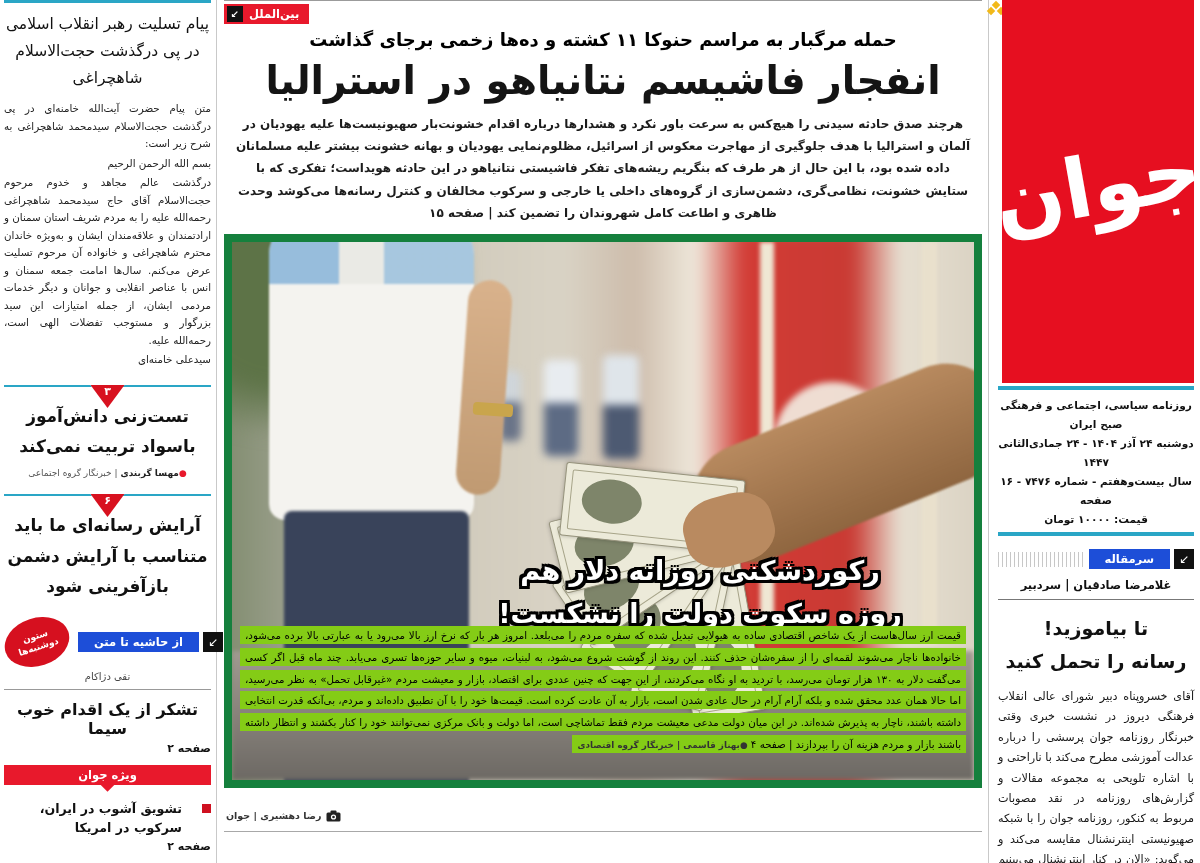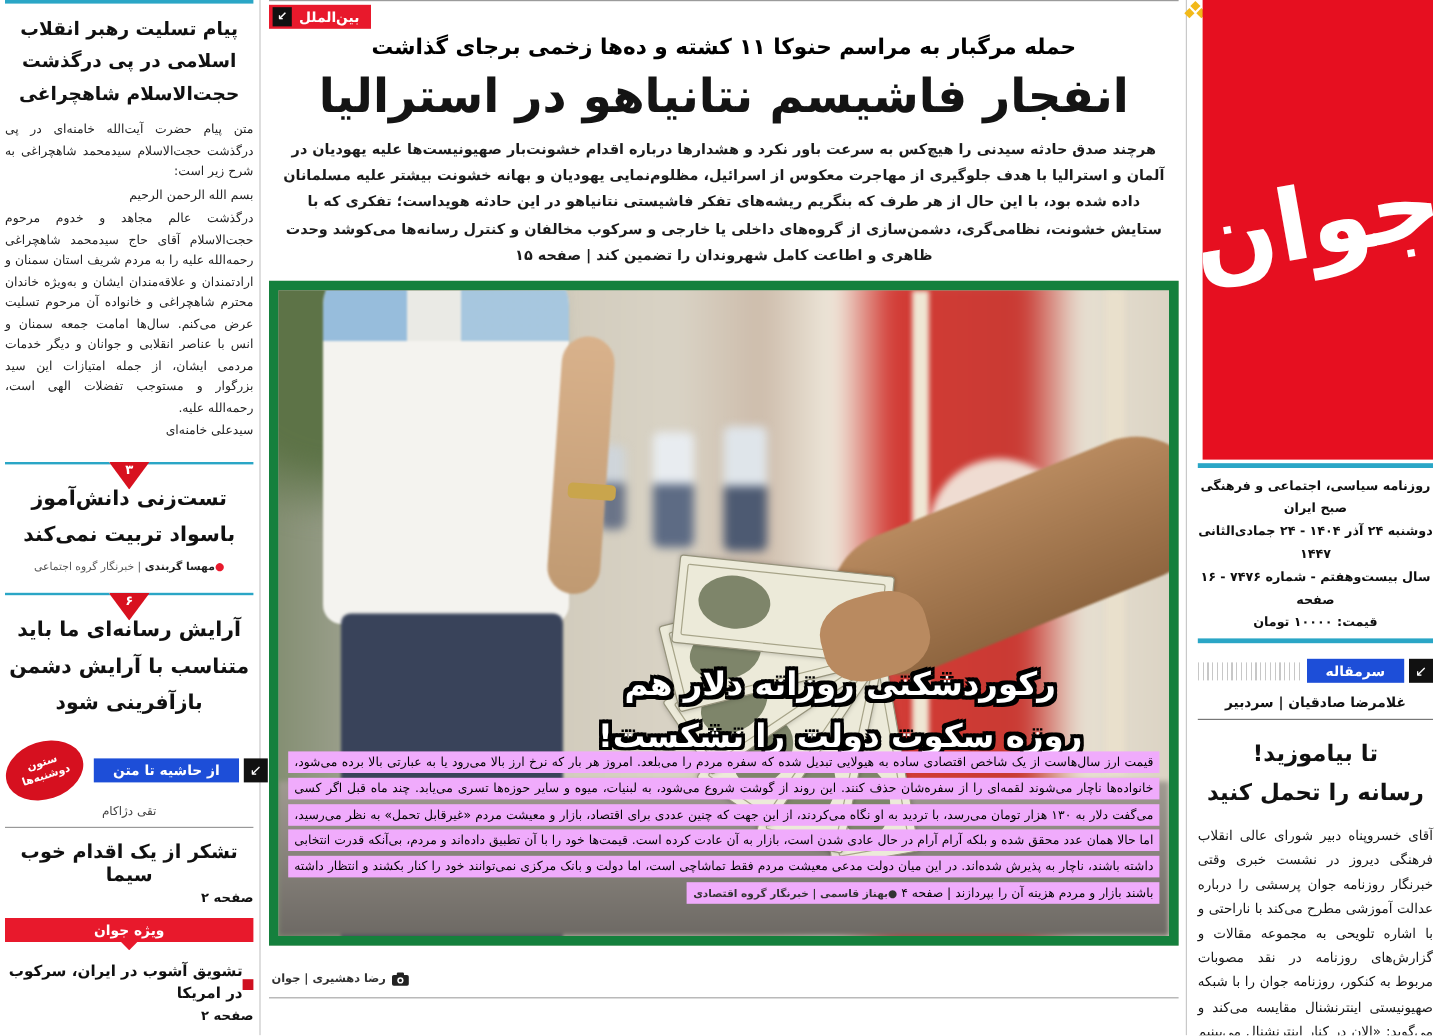--- a/index.html
+++ b/index.html
@@ -49,49 +49,49 @@
   .asphalt{left:0;right:0;bottom:0;height:24%;background:linear-gradient(#a09a91,#6d6964);filter:blur(2px);}
   .fore-arm{right:-40px;top:30%;width:330px;height:120px;background:linear-gradient(#b88a5f,#8f6640);border-radius:70px;transform:rotate(-22deg);filter:blur(1px);}
   .hand{right:200px;top:47%;width:90px;height:70px;background:#b9withers;background:#b98a60;border-radius:40%;transform:rotate(-15deg);}
   .fan{right:235px;top:44%;width:0;height:0;}
   .bill{position:absolute;width:178px;height:72px;background:#ecead9;border:1px solid #96937c;border-radius:3px;transform-origin:94% 88%;box-shadow:0 0 4px rgba(0,0,0,.25);}
   .bill::before{content:"";position:absolute;left:18px;top:12px;width:60px;height:44px;background:#636b4e;border-radius:50%;opacity:.8;}
   .bill::after{content:"";position:absolute;inset:6px;border:1px solid #a7a489;border-radius:2px;}
   .overlay{position:absolute;right:56px;top:57%;width:436px;text-align:center;color:#fff;font-size:27px;font-weight:bold;line-height:1.6;
            text-shadow:-3px -3px 0 #000,3px -3px 0 #000,-3px 3px 0 #000,3px 3px 0 #000,0 -3px 0 #000,0 3px 0 #000,-3px 0 0 #000,3px 0 0 #000;}
   .caption-wrap{position:absolute;left:8px;right:8px;bottom:24px;text-align:justify;font-size:10.3px;line-height:2.12;color:#000;}
-  .strip{background:#f0abfc;padding:3px 5px;-webkit-box-decoration-break:clone;box-decoration-break:clone;}
+  .strip{background:#84cc16;padding:3px 5px;-webkit-box-decoration-break:clone;box-decoration-break:clone;}
   .cap-credit{font-size:8.8px;color:#333;font-weight:bold;}
   .photo-credit-row{display:flex;direction:rtl;justify-content:flex-end;align-items:center;gap:5px;margin:22px 2px 0;}
   .photo-credit-row span{font-size:9.5px;font-weight:bold;color:#333;}
   .center-bottom-rule{border-top:1px solid #a8a8a8;margin-top:9px;}
   
   .col-left{position:absolute;top:0;left:4px;width:207px;border-top:3px solid #2aa6c6;padding-top:6px;}
-  .obit-title{text-align:center;font-size:15.5px;font-weight:bold;line-height:1.75;margin:2px 0 8px;}
+  .obit-title{text-align:center;font-size:15.5px;font-weight:normal;line-height:1.75;margin:2px 0 8px;}
   .obit-body{font-size:10.3px;line-height:1.7;text-align:justify;color:#222;}
   .obit-body p{margin:0 0 2px;}
   .divider{position:relative;border-top:2px solid #2aa6c6;margin:16px 0 14px;}
   .tri{position:absolute;left:50%;top:-2px;transform:translateX(-50%);width:34px;height:23px;background:#d8111f;
        clip-path:polygon(0 0,100% 0,50% 100%);color:#fff;font-size:11px;font-weight:bold;text-align:center;line-height:1.3;
        box-shadow:0 0 0 2px #fff;}
   .side-title{text-align:center;font-size:17px;font-weight:bold;line-height:1.8;margin:2px 0 6px;}
   .side-byline{text-align:center;font-size:9px;color:#555;margin:2px 0 0;}
   .side-byline b{color:#222;}
   .dot{color:#e8192c;font-size:9px;}
   .col-row{display:flex;direction:ltr;align-items:center;gap:4px;margin-top:16px;}
   .stamp{flex:none;width:62px;height:44px;background:#d6101f;border-radius:50%;transform:rotate(-18deg);
          display:flex;align-items:center;justify-content:center;color:#fff;font-size:9px;font-weight:bold;text-align:center;line-height:1.25;padding:2px;}
   .author-small{text-align:center;font-size:10px;color:#444;margin:5px 0 7px;}
   .mini-title{text-align:center;font-size:16px;font-weight:bold;margin:10px 0 4px;}
   .page-small{text-align:right;font-size:11px;font-weight:bold;margin:2px 0 6px;}
   .banner-red{position:relative;height:20px;background:#e8192c;color:#fff;font-size:11.5px;font-weight:bold;
               display:flex;align-items:center;justify-content:center;margin-top:10px;}
   .banner-red::after{content:"";position:absolute;left:50%;bottom:-7px;transform:translateX(-50%);
               width:16px;height:8px;background:#e8192c;clip-path:polygon(0 0,100% 0,50% 100%);}
-  .bullet-item{display:flex;gap:0;margin-top:15px;font-size:12.6px;font-weight:bold;line-height:1.5;align-items:center;}
+  .bullet-item{display:flex;gap:20px;margin-top:15px;font-size:12.6px;font-weight:bold;line-height:1.5;}
   .bullet-sq{flex:none;width:9px;height:9px;background:#cf1020;margin-top:4px;}
   
   .ornament{position:absolute;top:2px;left:988px;width:16px;height:16px;}
   .ornament i{position:absolute;width:6px;height:6px;background:#f2b919;transform:rotate(45deg);}
   .ornament i:nth-child(1){left:5px;top:0;}
   .ornament i:nth-child(2){left:0;top:6px;}
   .ornament i:nth-child(3){left:10px;top:6px;}
 </style>
 </head>
 <body>

